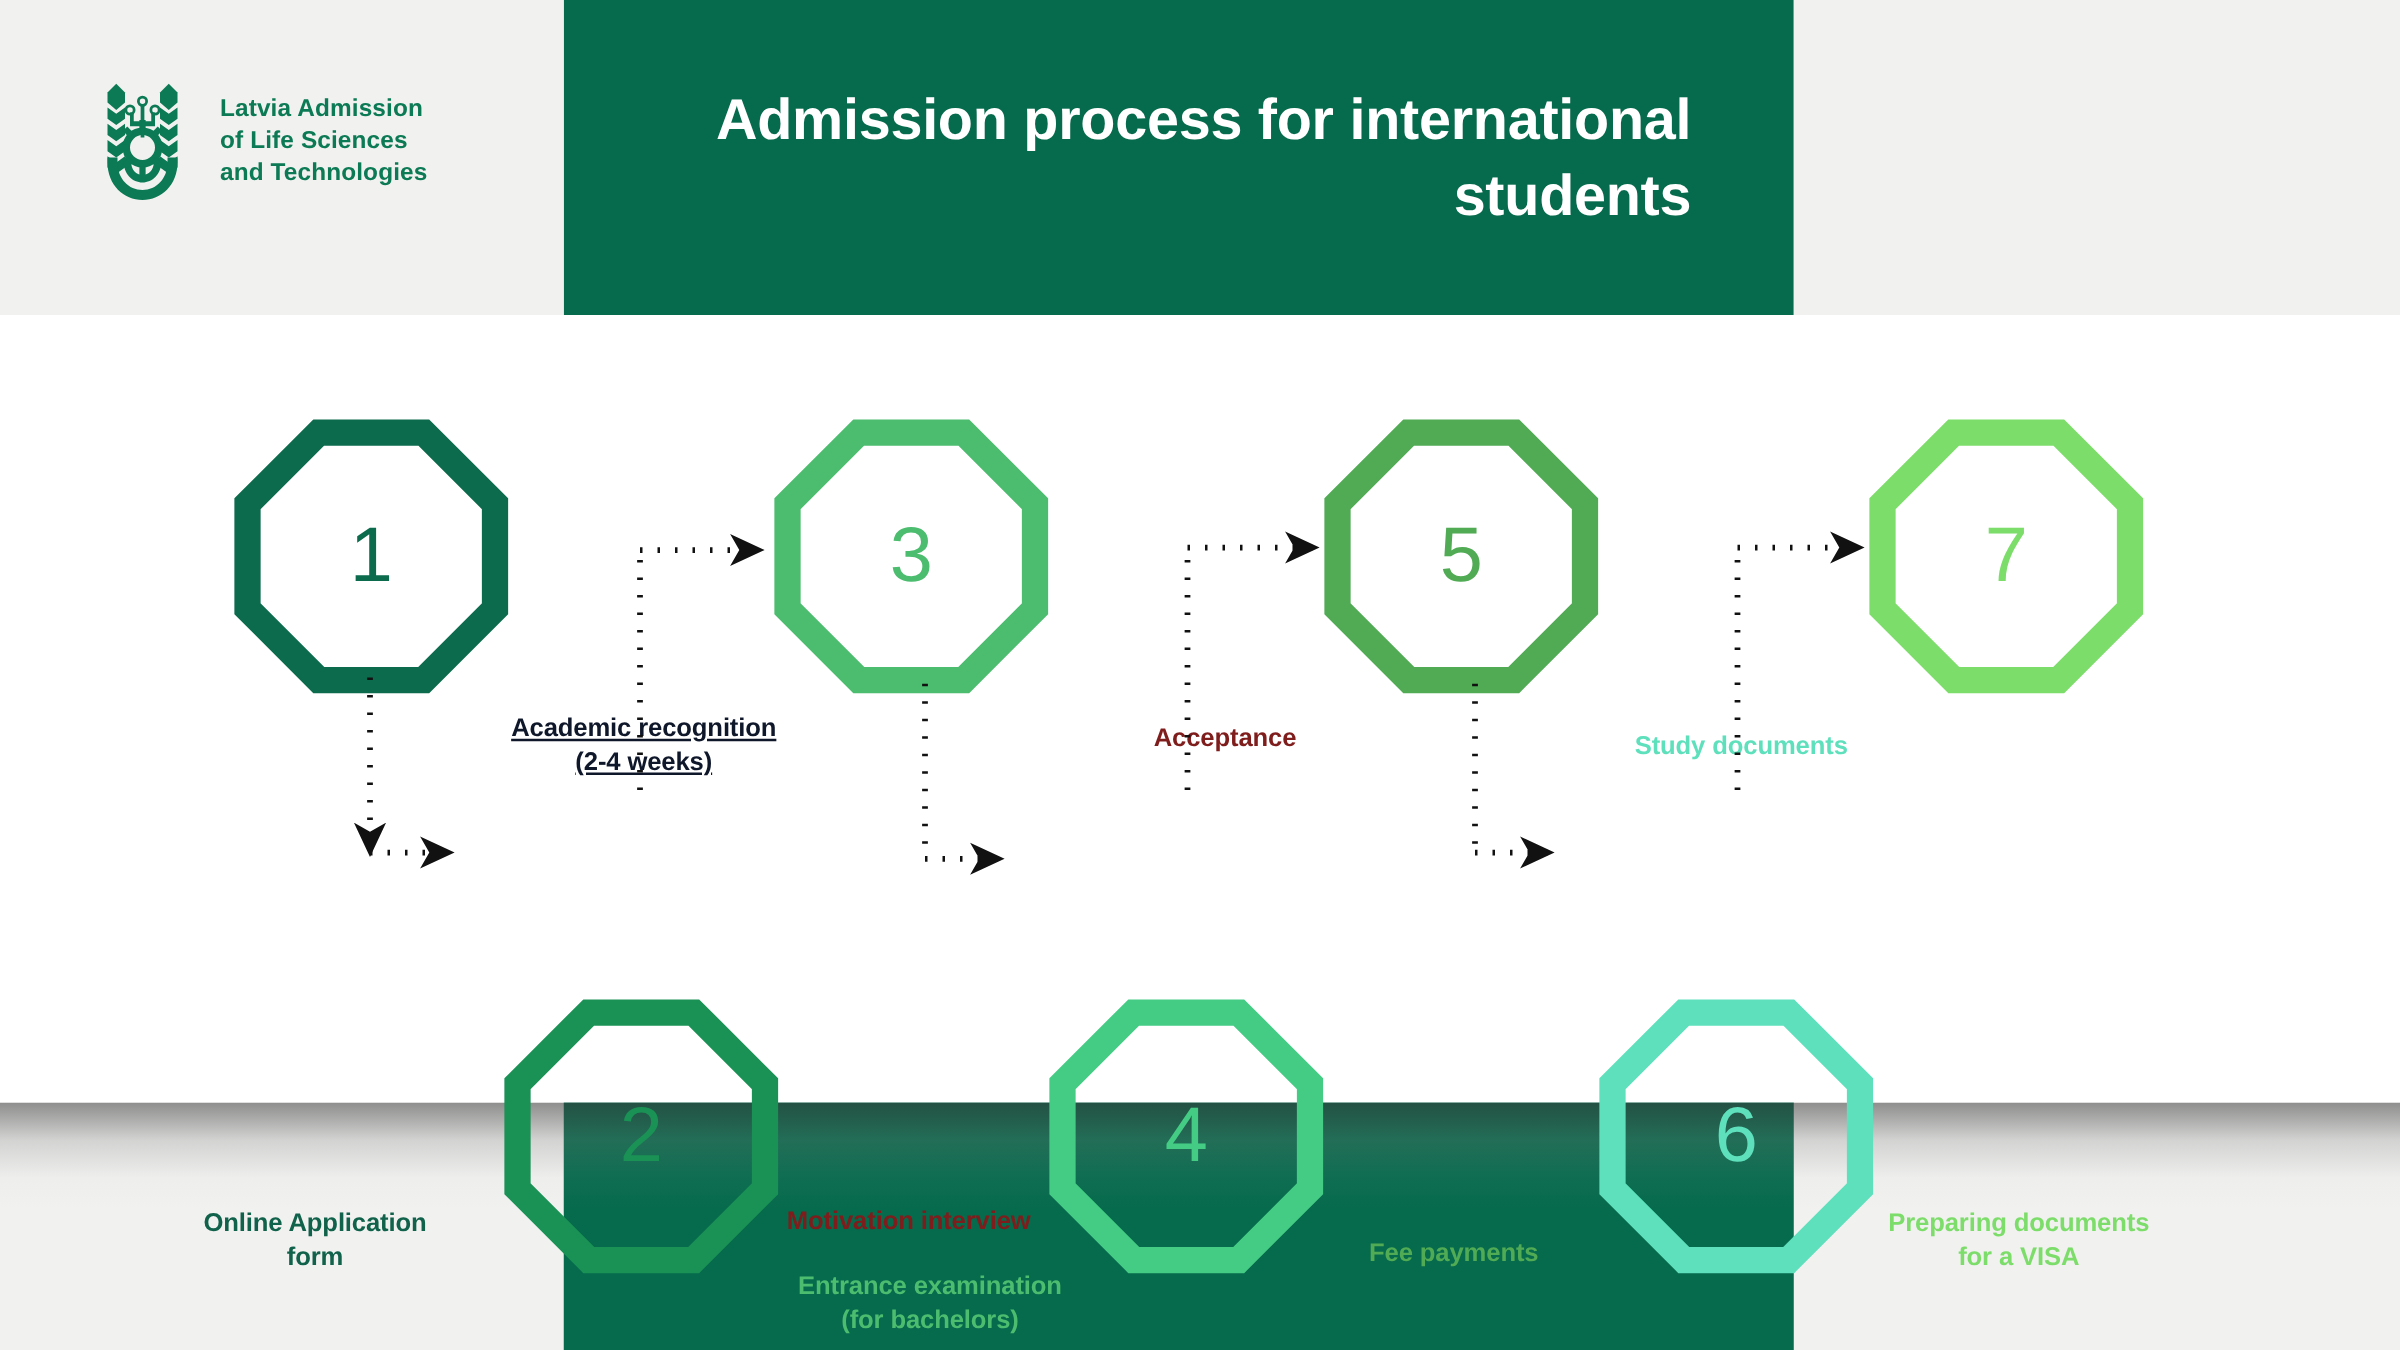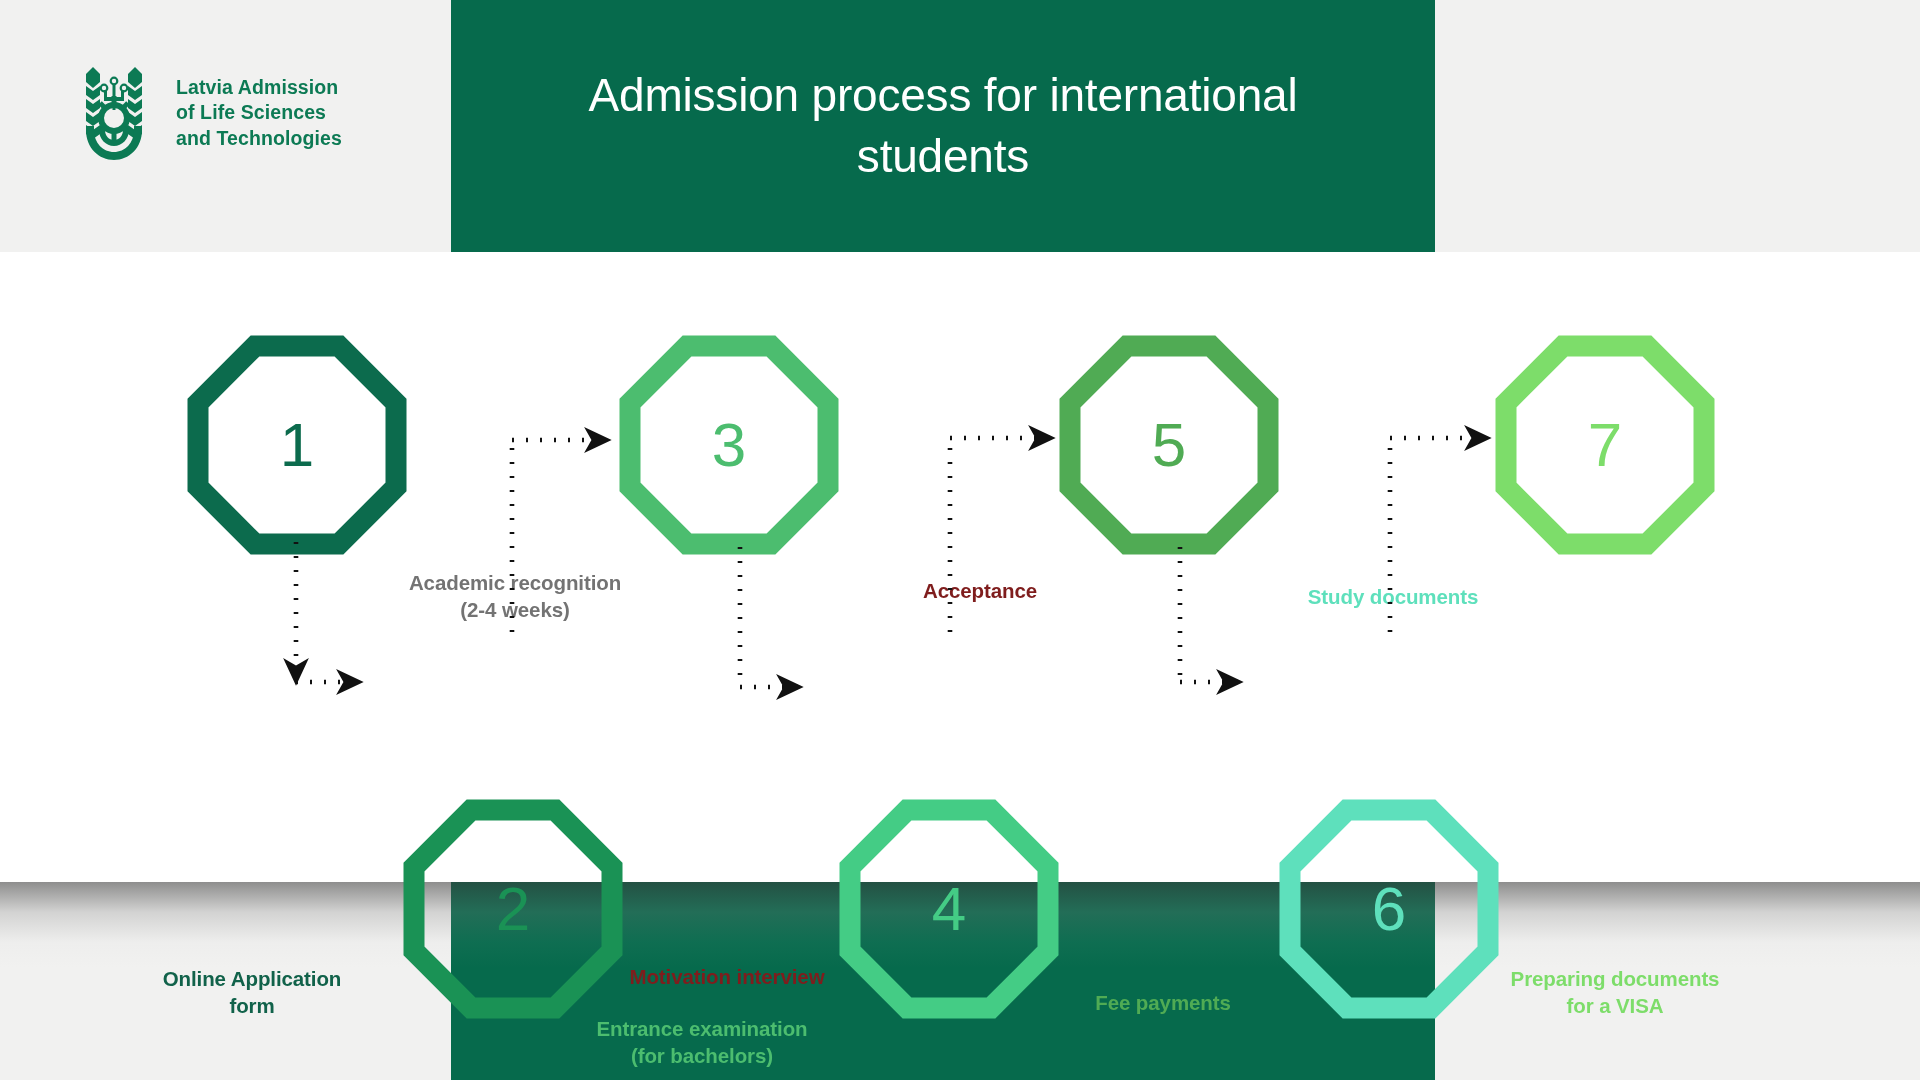--- a/index.html
+++ b/index.html
@@ -81,23 +81,23 @@
     height: 252px;
     display: flex;
     align-items: center;
     justify-content: center;
     z-index: 3;
   }
   .title h1 {
     margin: 0;
     color: #ffffff;
     font-size: 46px;
-    font-weight: 400;
+    font-weight: 700;
     line-height: 1.33;
-    text-align: center;
+    text-align: right;
     max-width: 820px;
     letter-spacing: -0.2px;
   }
 
   
   .panel {
     position: absolute;
     left: 0;
     top: 252px;
     width: 1920px;
@@ -269,31 +269,31 @@
     </div>
     <div class="label" style="left:122px; top:714px; width:260px; color:#11624a;">Online Application
 form</div>
 
     <div class="node" style="left:412px; top:556px;">
       <svg viewBox="0 0 202 202" xmlns="http://www.w3.org/2000/svg">
         <polygon points="59,2 143,2 200,59 200,143 143,200 59,200 2,143 2,59" fill="none" stroke="#1a9255" stroke-width="21" stroke-linejoin="miter"></polygon>
       </svg>
       <div class="num" style="color:#1a9255;">2</div>
     </div>
-    <div class="label" style="left:390px; top:318px; width:250px; color:#737373;">Academic recognition
+    <div class="label" style="left:390px; top:318px; width:250px; color:#0f172a;text-decoration:underline;">Academic recognition
 (2-4 weeks)</div>
 
     <div class="node" style="left:628px; top:92px;">
       <svg viewBox="0 0 202 202" xmlns="http://www.w3.org/2000/svg">
         <polygon points="59,2 143,2 200,59 200,143 143,200 59,200 2,143 2,59" fill="none" stroke="#4cbd6f" stroke-width="21" stroke-linejoin="miter"></polygon>
       </svg>
       <div class="num" style="color:#4cbd6f;">3</div>
     </div>
     <div class="label" style="left:602px; top:712px; width:250px; color:#7f1d1d;">Motivation interview</div>
-    <div class="label" style="left:572px; top:764px; width:260px; color:#4cbd6f;">Entrance examination
+    <div class="label" style="left:614px; top:764px; width:260px; color:#4cbd6f;">Entrance examination
 (for bachelors)</div>
 
     <div class="node" style="left:848px; top:556px;">
       <svg viewBox="0 0 202 202" xmlns="http://www.w3.org/2000/svg">
         <polygon points="59,2 143,2 200,59 200,143 143,200 59,200 2,143 2,59" fill="none" stroke="#44cc85" stroke-width="21" stroke-linejoin="miter"></polygon>
       </svg>
       <div class="num" style="color:#44cc85;">4</div>
     </div>
 
     <div class="node" style="left:1068px; top:92px;">

